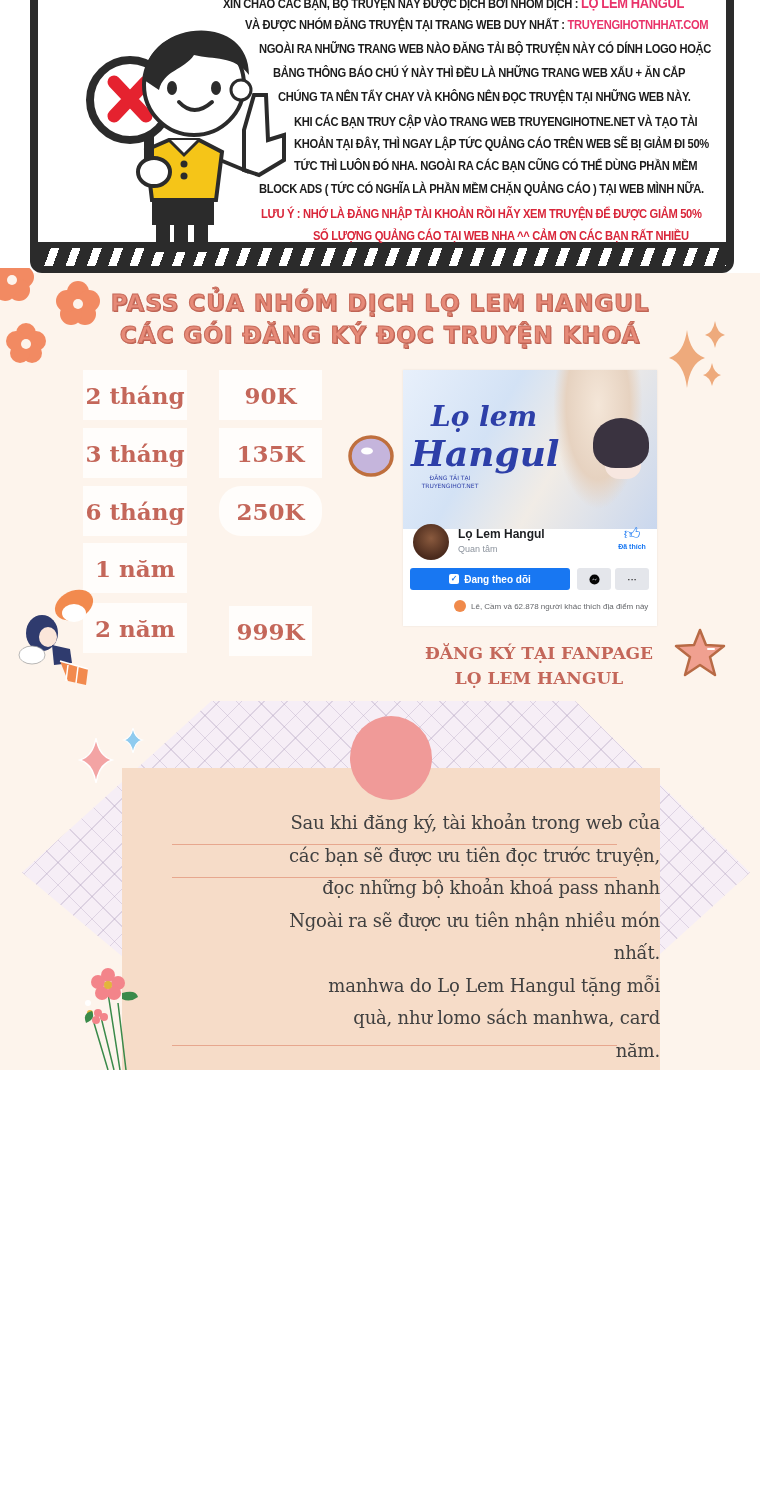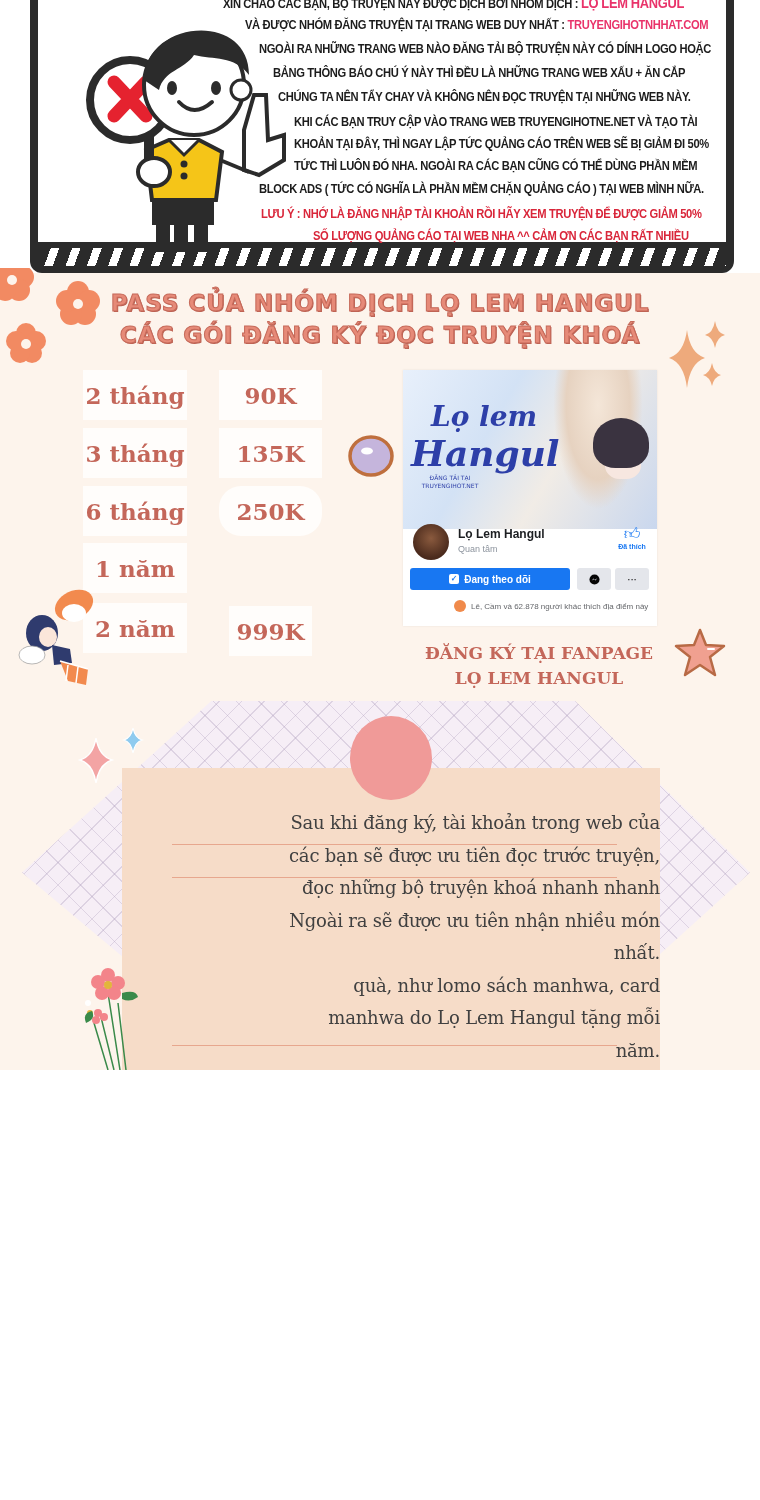--- a/index.html
+++ b/index.html
@@ -281,25 +281,25 @@
   <div class="note-card"></div>
   <div class="note-circle"></div>
 
   <div class="rule" style="top:571px;"></div>
   <div class="rule" style="top:604px;"></div>
   <div class="rule" style="top:772px;"></div>
 
   <div class="note-text">
     <div>Sau khi đăng ký, tài khoản trong web của</div>
     <div>các bạn sẽ được ưu tiên đọc trước truyện,</div>
-    <div>đọc những bộ truyện khoá nhanh nhanh</div>
+    <div>đọc những bộ khoản khoá pass nhanh</div>
     <div>Ngoài ra sẽ được ưu tiên nhận nhiều món</div>
     <div>nhất.</div>
+    <div>manhwa do Lọ Lem Hangul tặng mỗi</div>
     <div>quà, như lomo sách manhwa, card</div>
-    <div>manhwa do Lọ Lem Hangul tặng mỗi</div>
     <div>năm.</div>
   </div>
 
   <svg class="deco" style="left:78px; top:690px;" width="70" height="107" viewBox="0 0 70 107">
     <path d="M30 30 L42 107 M22 50 L36 107 M40 40 L48 107 M16 60 L30 107" stroke="#3a8a4a" stroke-width="1.5"></path>
     <g fill="#f3848a">
       <circle cx="30" cy="12" r="7"></circle>
         <circle cx="40" cy="20" r="7"></circle>
         <circle cx="36" cy="30" r="7"></circle>
         <circle cx="24" cy="30" r="7"></circle>

